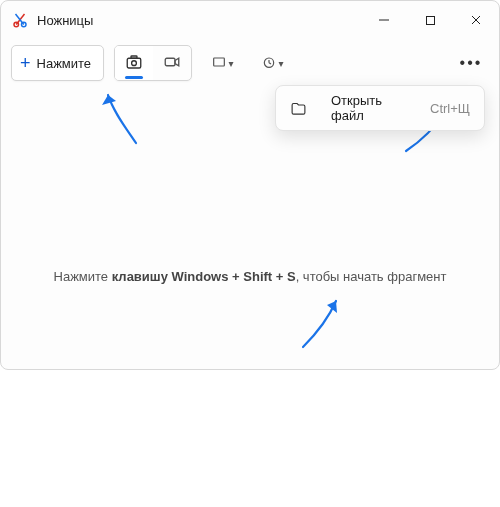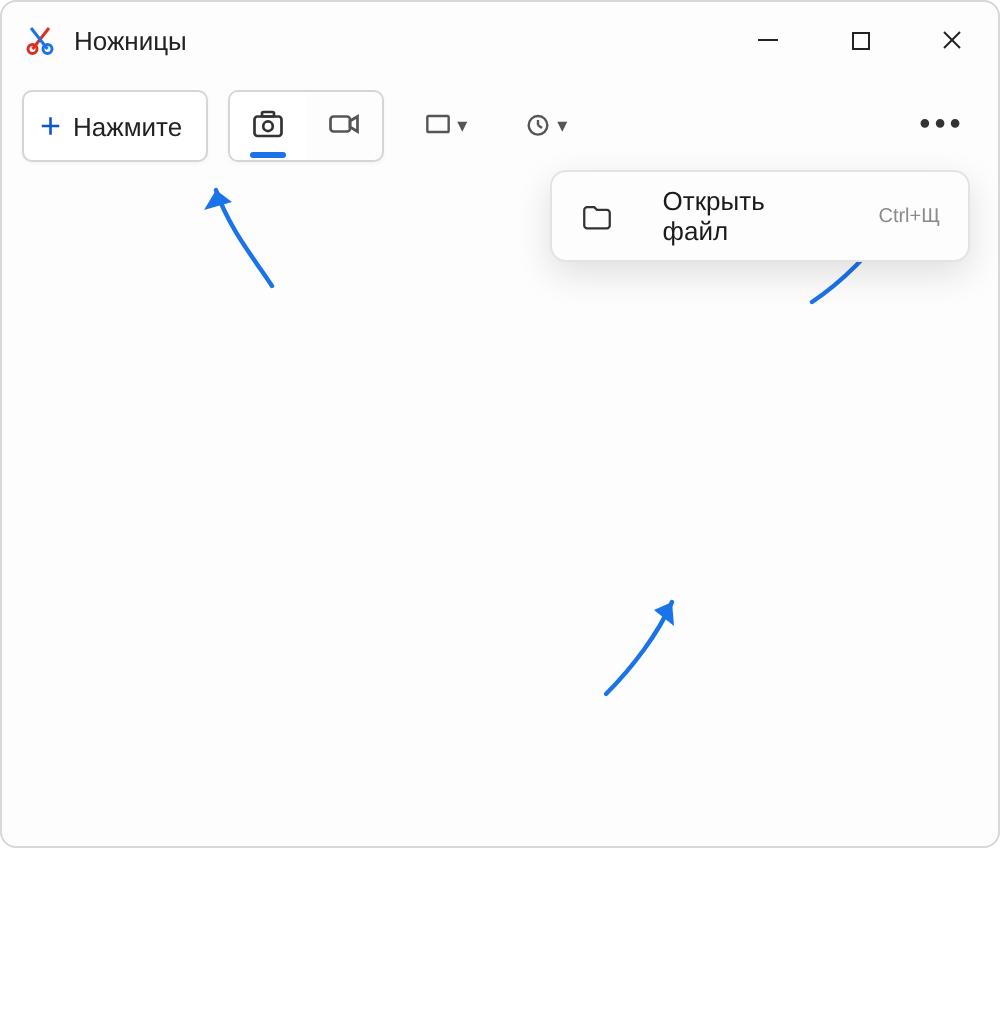--- a/index.html
+++ b/index.html
@@ -9,21 +9,21 @@
     height: 507px;
     font-family: "Segoe UI", sans-serif;
     font-size: 13px;
     color: #1b1b1b;
     background: #ffffff;
     overflow: hidden;
     position: relative;
   }
   .window {
     width: 500px;
-    height: 424px;
+    height: 370px;
     background: #fdfdfd;
     border: 1px solid #d8d8d8;
     border-radius: 8px;
     box-sizing: border-box;
     position: relative;
   }
 
   
   .titlebar {
     height: 38px;
@@ -167,21 +167,21 @@
   }
   .menu-item .mi-icon {
     width: 18px;
     height: 18px;
     display: flex;
     align-items: center;
     justify-content: center;
   }
   .menu-item .mi-shortcut {
     margin-left: auto;
-    font-size: 10px;
+    font-size: 13px;
     color: #8a8a8a;
   }
 
   
   .hint {
     position: absolute;
     top: 268px;
     left: 0;
     right: 0;
     text-align: center;
@@ -298,20 +298,23 @@
       <span class="mi-icon">
         <svg width="17" height="17" viewBox="0 0 24 24" fill="none" stroke="#333" stroke-width="1.6">
           <path d="M3 7 L3 18 C3 19 4 20 5 20 L19 20 C20 20 21 19 21 18 L21 9 C21 8 20 7 19 7 L12 7 L10 5 L5 5 C4 5 3 6 3 7 Z"></path>
         </svg>
       </span>
       <span>Открыть файл</span>
       <span class="mi-shortcut">Ctrl+Щ</span>
     </div>
   </div>
 
+  <div class="hint">
+    <span>Нажмите </span><b>клавишу Windows + Shift + S</b><span>, чтобы начать фрагмент</span>
+  </div>
 
   <div class="arrow" style="left:95px; top:82px;">
     <svg width="60" height="70">
       <path d="M40 60 C 30 45, 18 30, 12 12"></path>
       <polygon points="12,12 6,22 20,18"></polygon>
     </svg>
   </div>
   <div class="arrow" style="left:395px; top:100px;">
     <svg width="70" height="60">
       <path d="M10 50 C 25 40, 40 25, 50 10"></path>

